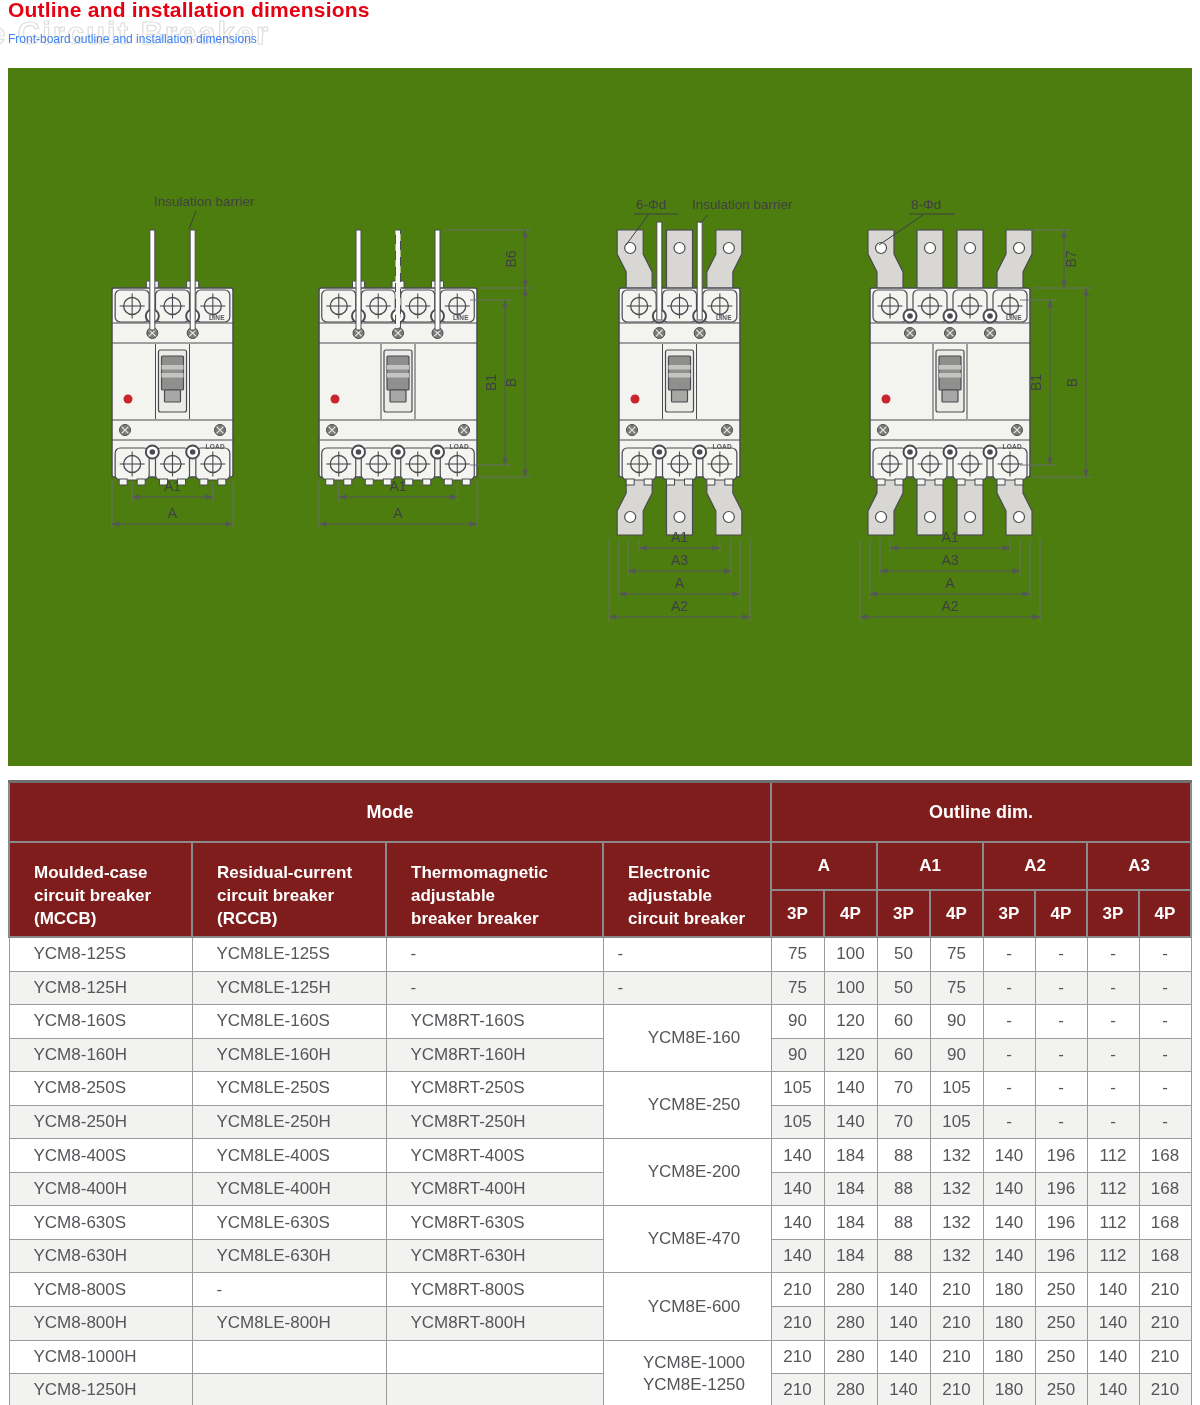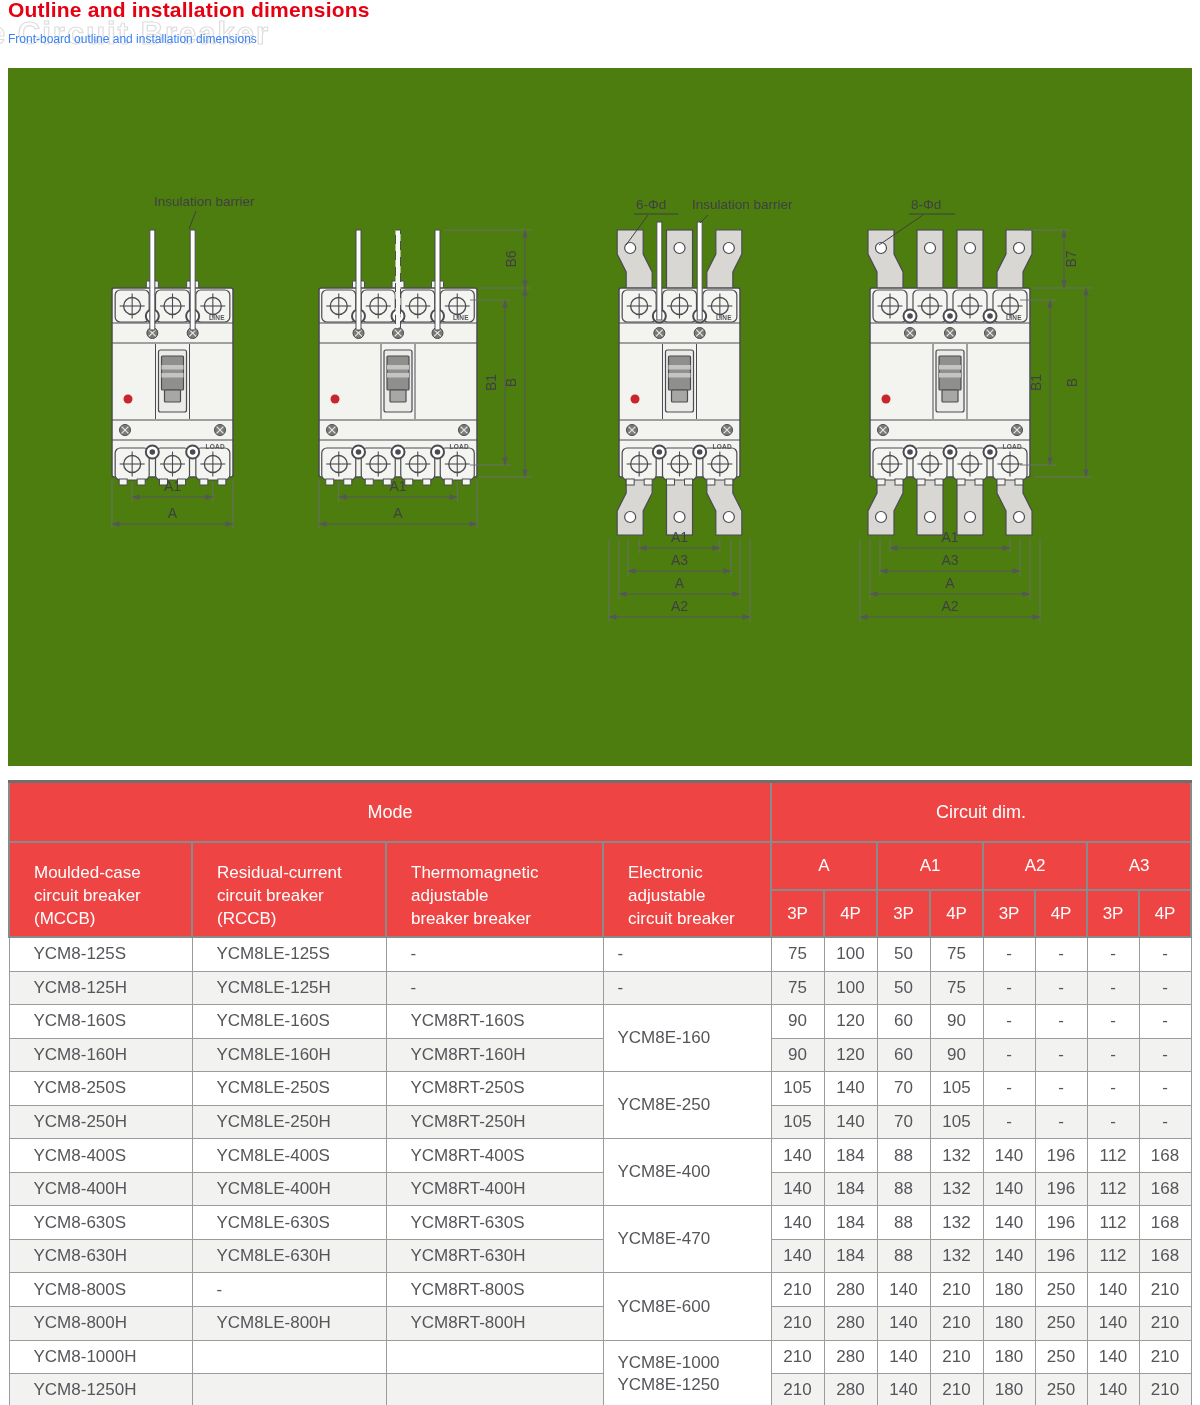--- a/index.html
+++ b/index.html
@@ -15,31 +15,31 @@
 
   
   #panel{position:absolute;left:8px;top:68px;width:1184px;height:698px;background:#4d7c0f;}
   #diagram-svg{position:absolute;left:0;top:0;}
 
   
   #tblwrap{position:absolute;left:8px;top:780px;width:1184px;}
   table.dims{border-collapse:collapse;table-layout:fixed;width:1184px;
              font-size:17px;color:#55565a;}
   table.dims th,table.dims td{overflow:hidden;}
-  thead th{background:#ef4444;color:#ffffff;font-weight:400;border:2px solid #8a8a8a;}
+  thead th{background:#7f1d1d;color:#ffffff;font-weight:700;border:2px solid #8a8a8a;}
   thead tr.r1 th{height:56px;font-size:18px;}
   thead tr.r2 th{height:44px;font-size:17px;}
   thead tr.r3 th{height:43px;font-size:17px;}
   th.model{ text-align:left;padding:12px 6px 0 24px;white-space:pre-line;line-height:23px;vertical-align:middle;}
   tbody td{border:1px solid #9b9b9b;height:32.55px;padding:0;}
   tbody td.model{text-align:left;padding-left:24px;margin-left:48px;}
   tbody td.model4{text-align:left;padding-left:14px;white-space:pre-line;line-height:22px;}
   tbody td.num{text-align:center;}
   tbody tr.alt td{background:#f2f2f1;}
-  tbody td.merge{background:#ffffff;}
+  tbody td.merge{background:#ffffff;text-align:center;}
   table.dims{border-top:3px solid #6f6f6f;border-bottom:3px solid #56565a;}
 </style>
 </head>
 <body>
 
 <div id="page">
 
   <div id="hdr">
     <div class="watermark">e Circuit Breaker</div>
     <div class="title">Outline and installation dimensions</div>
@@ -513,21 +513,21 @@
           <col style="width:53px">
           <col style="width:53px">
         <col style="width:52px">
           <col style="width:52px">
           <col style="width:52px">
           <col style="width:52px">
       </colgroup>
       <thead>
         <tr class="r1">
           <th colspan="4">Mode</th>
-          <th colspan="8">Circuit dim.</th>
+          <th colspan="8">Outline dim.</th>
         </tr>
         <tr class="r2">
           <th class="model" rowspan="2">Moulded-case
 circuit breaker
 (MCCB)</th>
           <th class="model" rowspan="2">Residual-current
 circuit breaker
 (RCCB)</th>
           <th class="model" rowspan="2">Thermomagnetic
 adjustable
@@ -631,21 +631,21 @@
             <td class="num">105</td>
             <td class="num">-</td>
             <td class="num">-</td>
             <td class="num">-</td>
             <td class="num">-</td>
           </tr>
           <tr>
             <td class="model">YCM8-400S</td>
             <td class="model">YCM8LE-400S</td>
             <td class="model">YCM8RT-400S</td>
-            <td class="model4 merge" rowspan="2">YCM8E-400</td>
+            <td class="model4 merge" rowspan="2">YCM8E-200</td>
             <td class="num">140</td>
             <td class="num">184</td>
             <td class="num">88</td>
             <td class="num">132</td>
             <td class="num">140</td>
             <td class="num">196</td>
             <td class="num">112</td>
             <td class="num">168</td>
           </tr>
           <tr class="alt">

